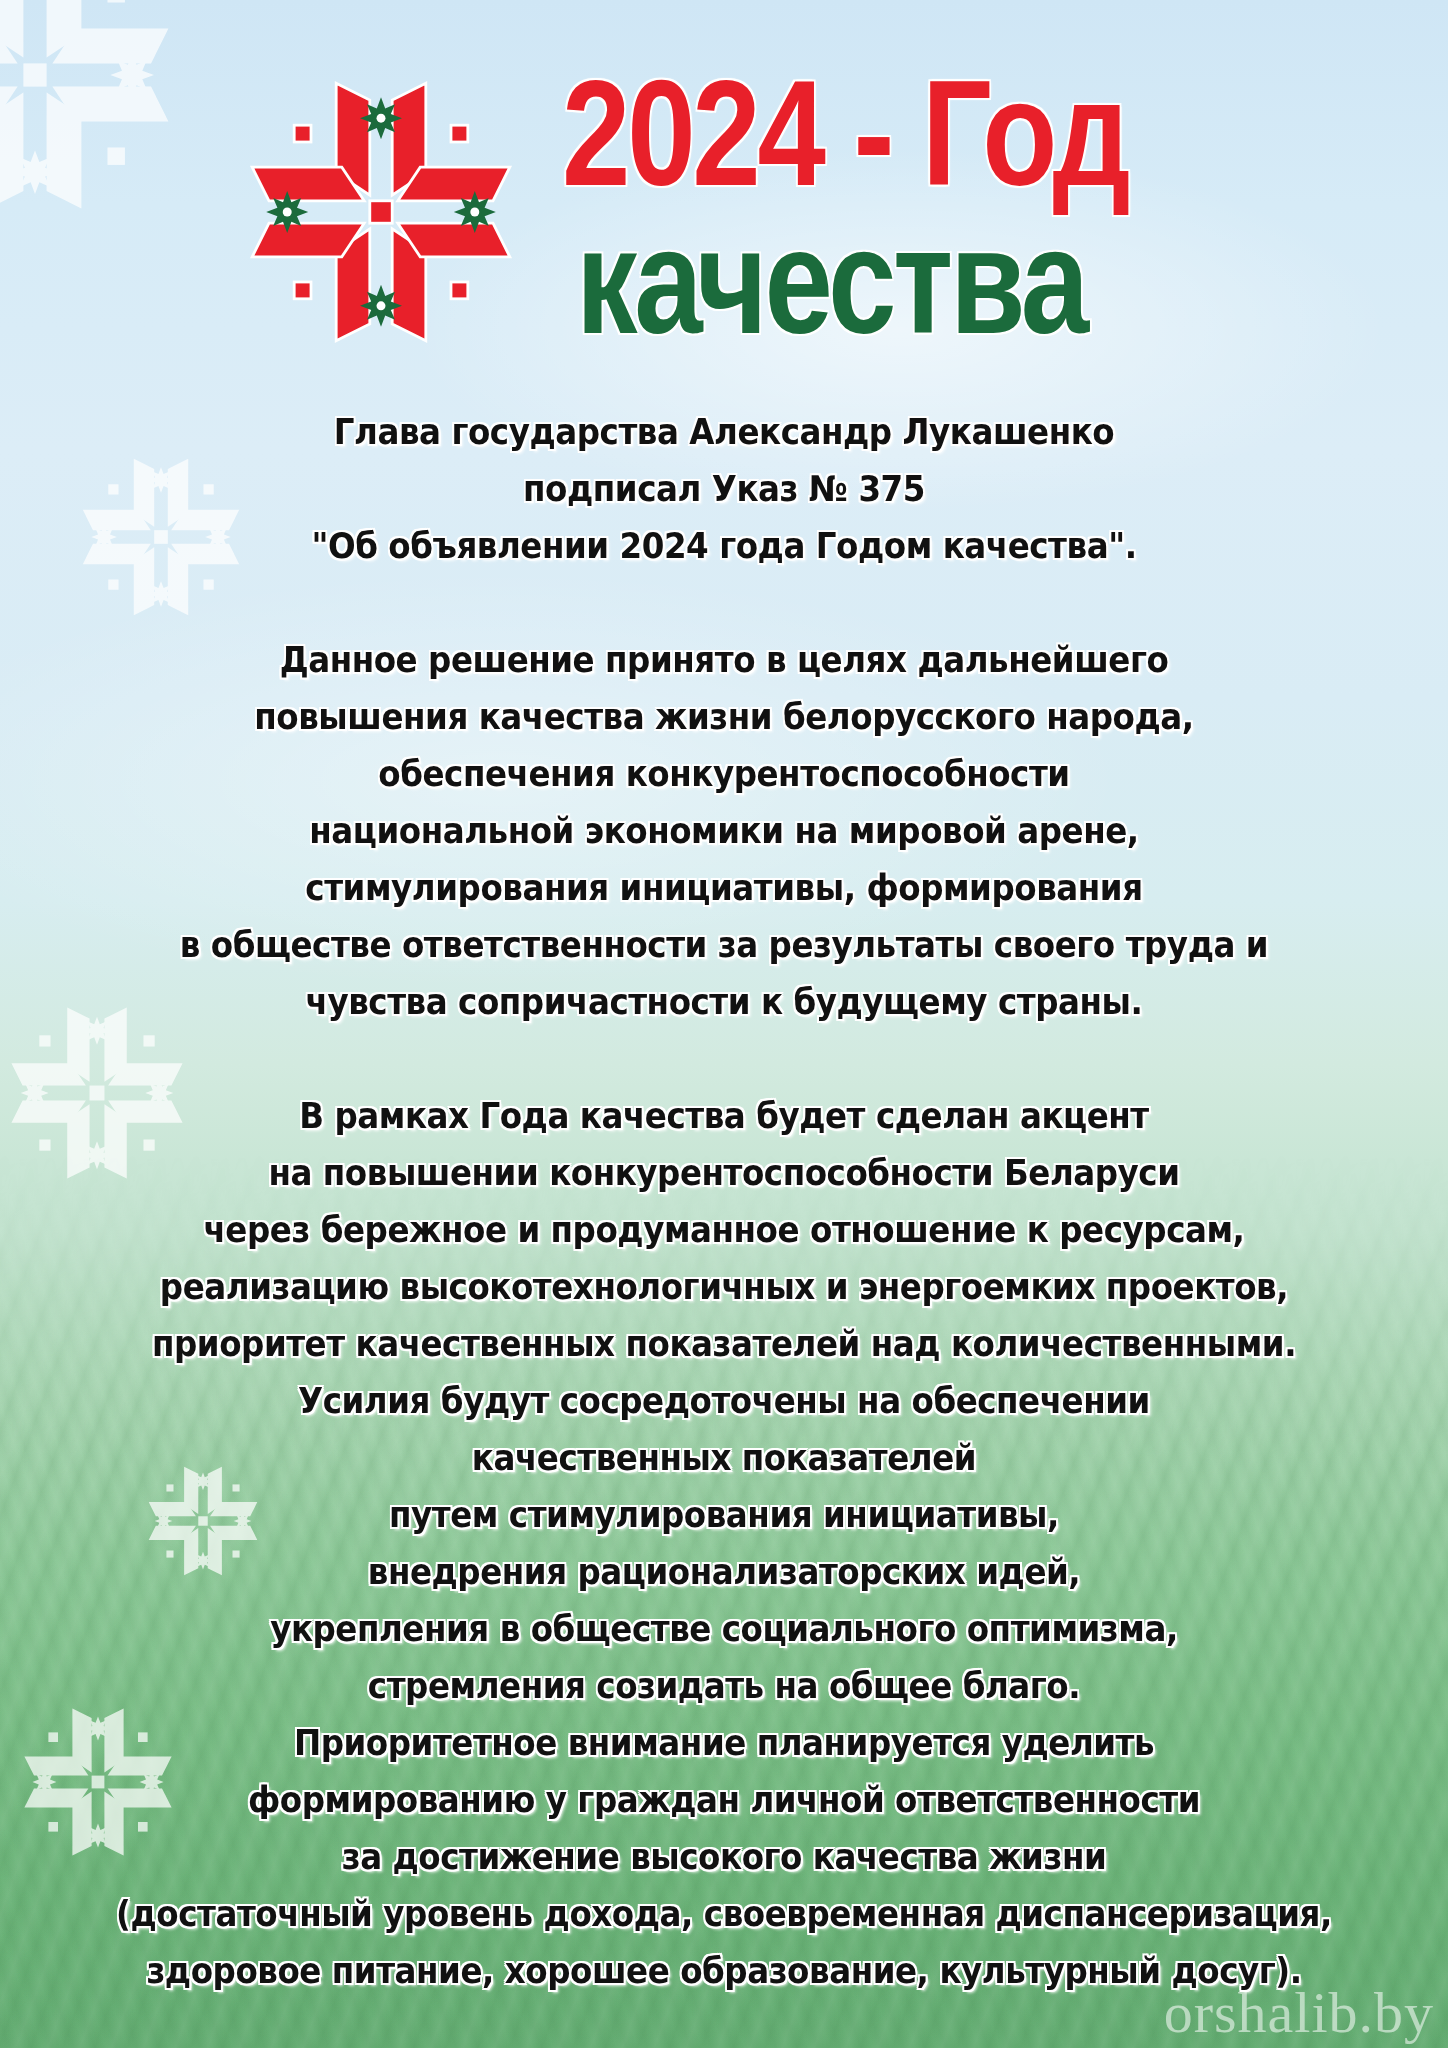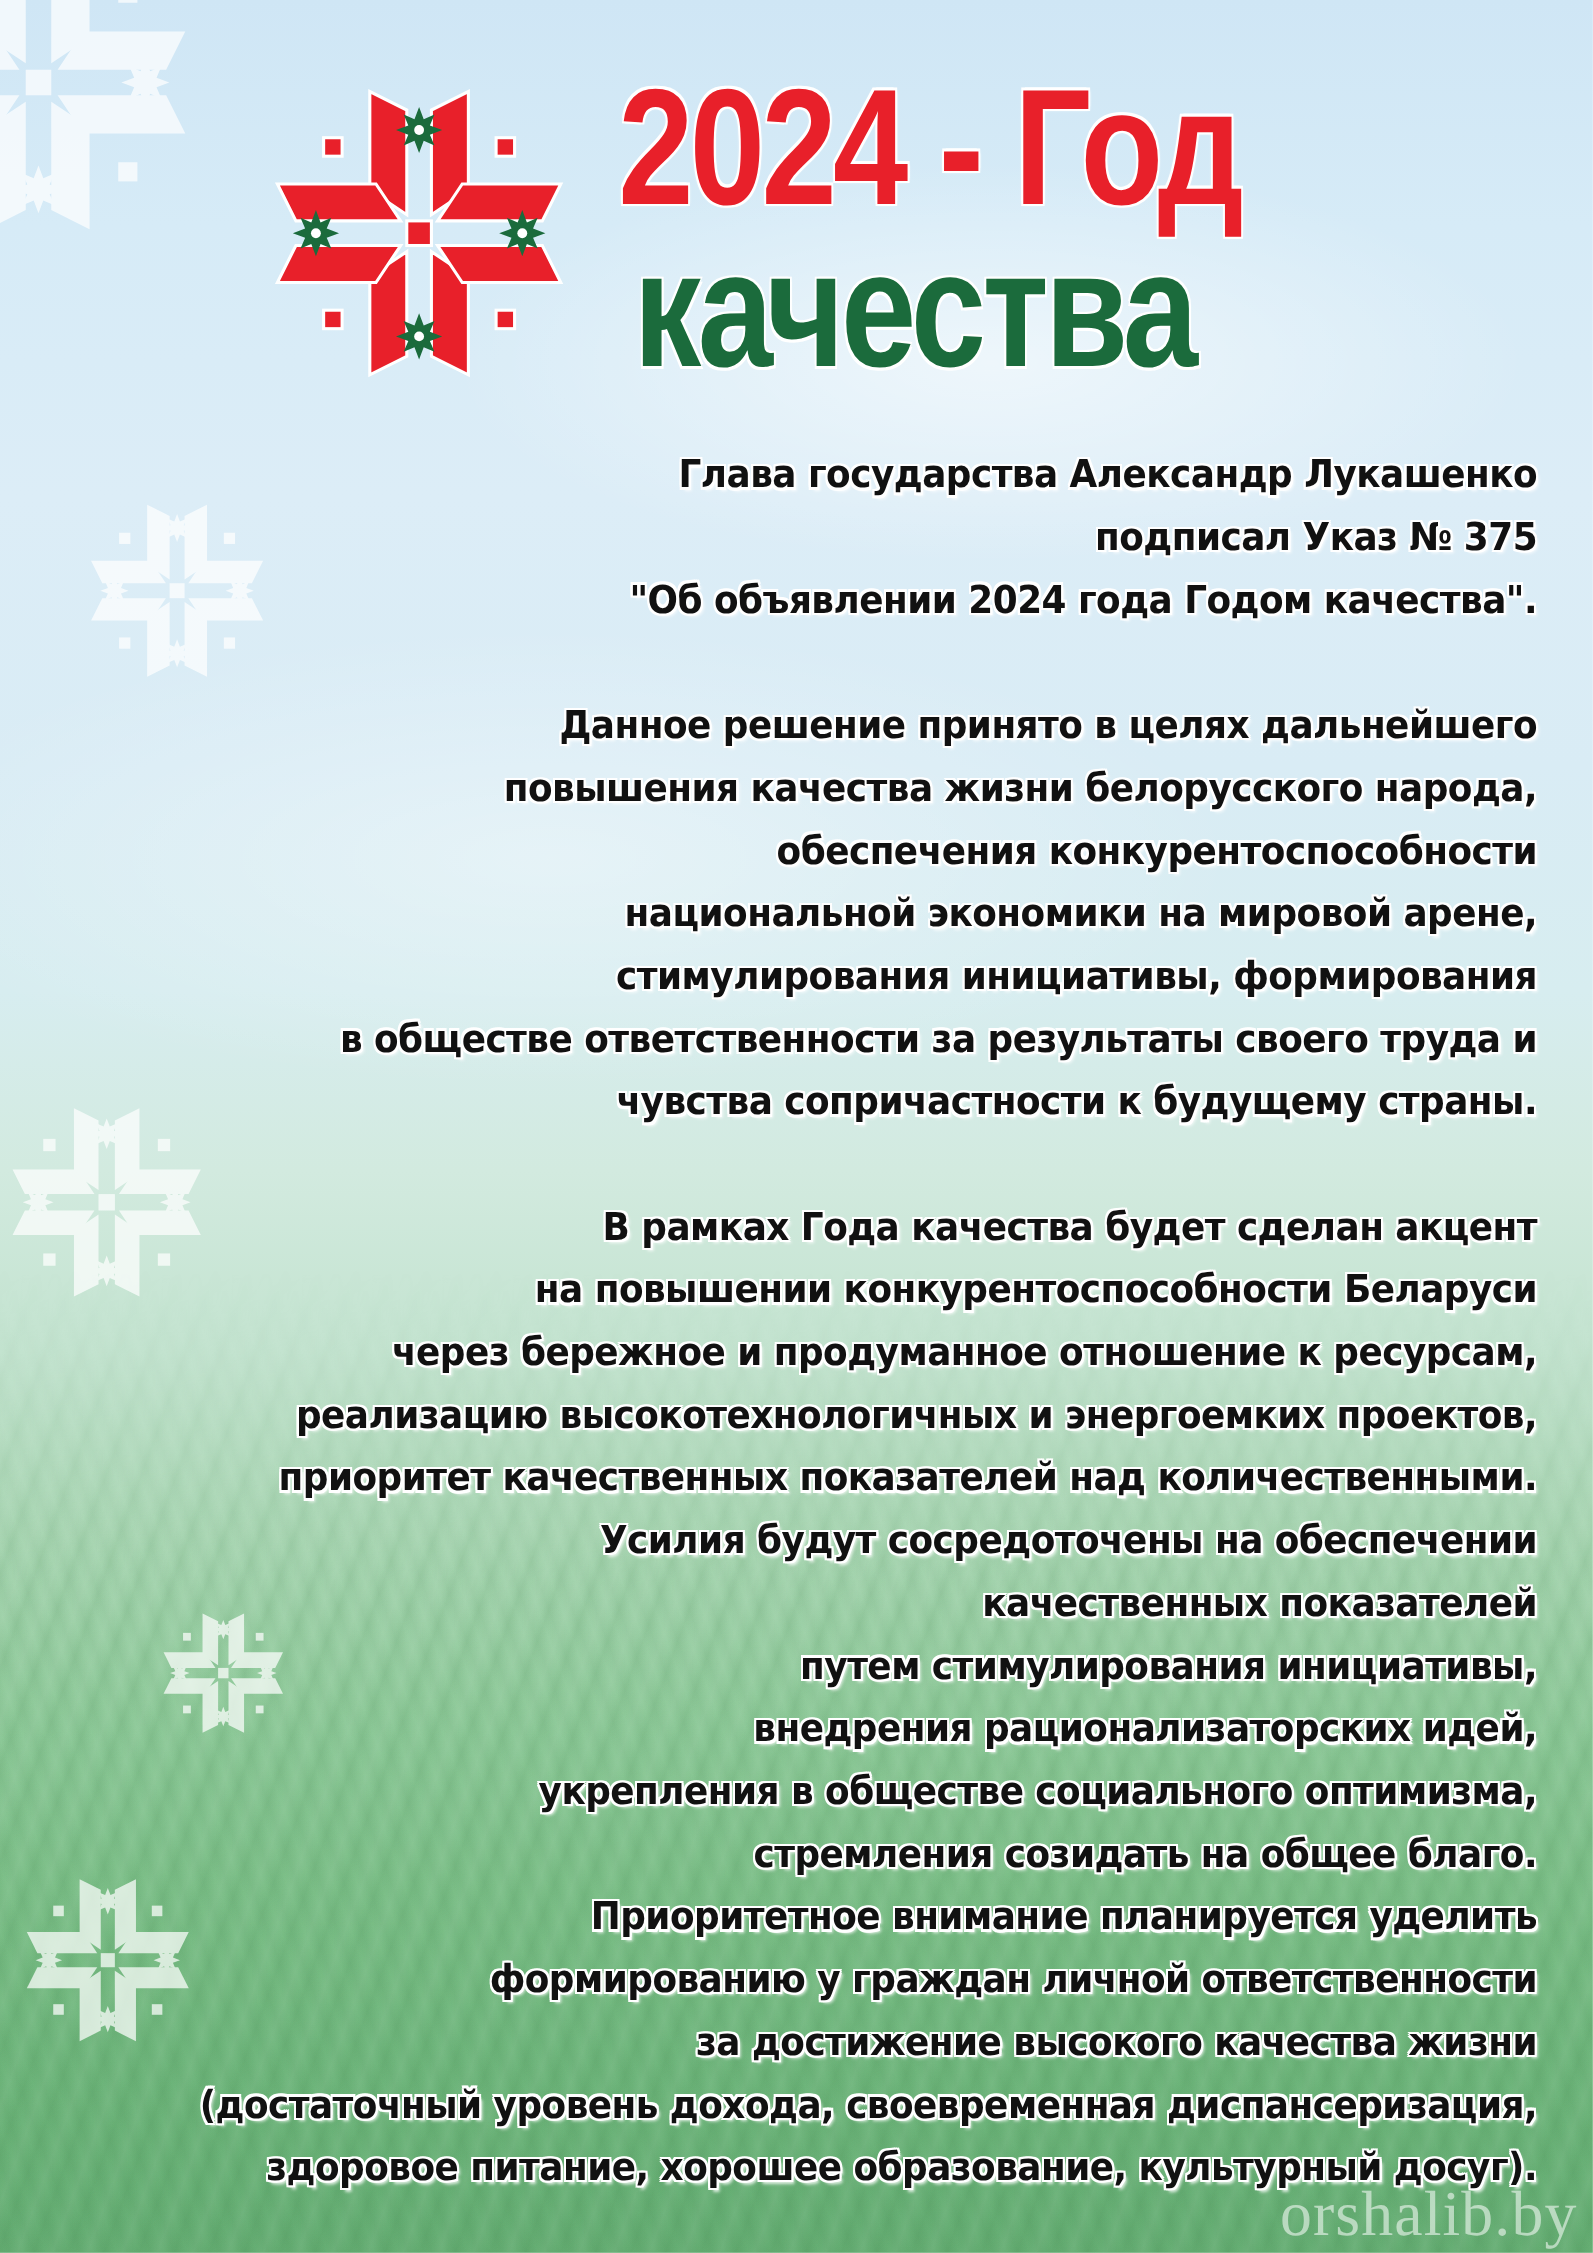--- a/index.html
+++ b/index.html
@@ -36,21 +36,21 @@
     .title-line2 {
       position: absolute; left: 576px; top: 170px;
       font-family: "Liberation Sans", sans-serif; font-weight: 700;
       font-size: 150px; line-height: 150px; color: #1b6b3c;
       letter-spacing: -4px; transform: scaleX(0.82); transform-origin: left top;
       text-shadow: 0 0 4px #fff, 2px 2px 0 #fff, -2px -2px 0 #fff, 2px -2px 0 #fff, -2px 2px 0 #fff;
       white-space: nowrap;
     }
     .body-text {
       position: absolute; left: 0; top: 404px; width: 1448px;
-      text-align: right;
+      text-align: center;
     }
     .line {
       display: block; white-space: nowrap;
       font-family: "DejaVu Sans", sans-serif; font-weight: 700;
       font-size: 35px; line-height: 57px; color: #111;
       letter-spacing: -0.5px;
       transform: scaleX(0.93);
       text-shadow:
         2px 0 0 #fff, -2px 0 0 #fff, 0 2px 0 #fff, 0 -2px 0 #fff,
         2px 2px 0 #fff, -2px -2px 0 #fff, 2px -2px 0 #fff, -2px 2px 0 #fff,

